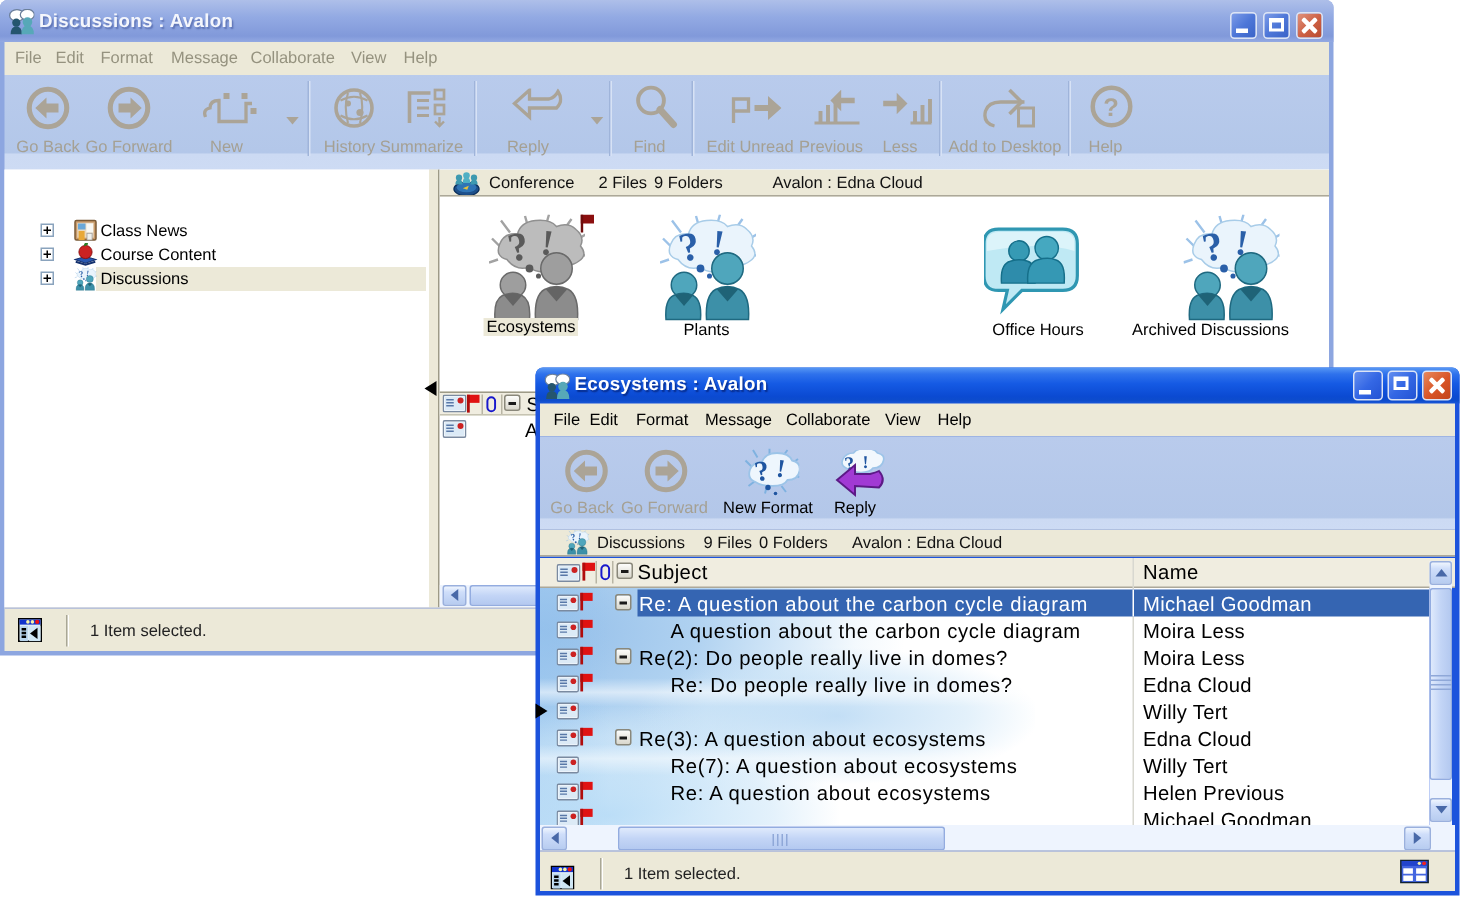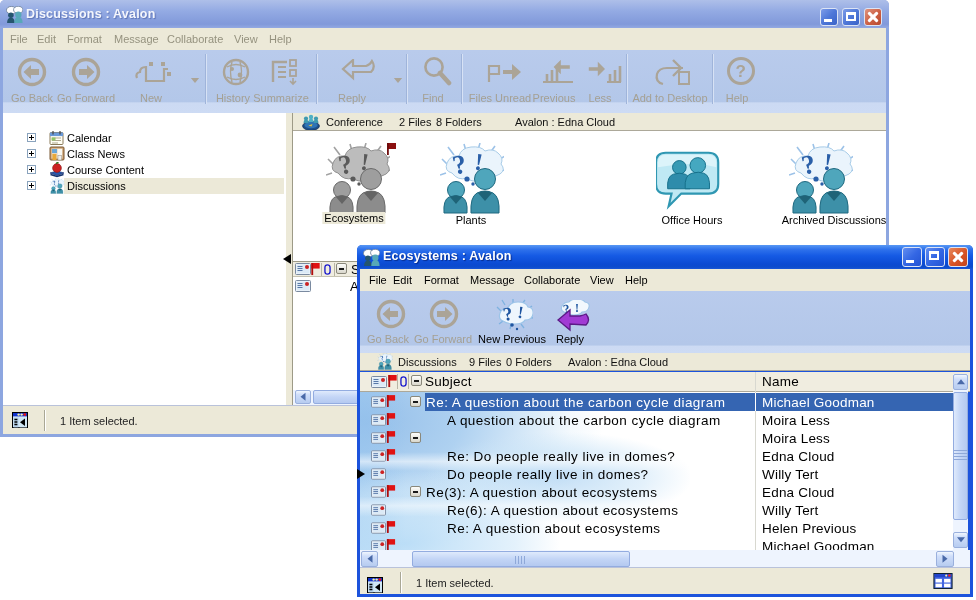--- a/index.html
+++ b/index.html
@@ -230,21 +230,21 @@
     <div class="tsep" style="left:459px"></div>
     <div class="tsep" style="left:624px"></div>
     <div class="tsep" style="left:710px"></div>
     <div class="tlabel" style="left:29px">Go Back</div>
     <div class="tlabel" style="left:83px">Go Forward</div>
     <div class="tlabel" style="left:148px">New</div>
     <div class="tlabel" style="left:230px">History</div>
     <div class="tlabel" style="left:278px">Summarize</div>
     <div class="tlabel" style="left:349px">Reply</div>
     <div class="tlabel" style="left:430px">Find</div>
-    <div class="tlabel" style="left:497px">Files Unread</div>
+    <div class="tlabel" style="left:497px">Edit Unread</div>
     <div class="tlabel" style="left:551px">Previous</div>
     <div class="tlabel" style="left:597px">Less</div>
     <div class="tlabel" style="left:667px">Add to Desktop</div>
     <div class="tlabel" style="left:734px">Help</div>
 
     <svg class="ticon" style="left:14px;top:7px" width="30" height="30" viewBox="0 0 30 30">
       <circle cx="15" cy="15" r="12.5" fill="none" stroke="#aba497" stroke-width="3.4"></circle>
       <path d="M14 8 L6.5 15 L14 22 L14 18 L22 18 L22 12 L14 12 Z" fill="#aba497"></path>
       </svg>
     <svg class="ticon" style="left:68px;top:7px" width="30" height="30" viewBox="0 0 30 30">
@@ -303,33 +303,20 @@
       <path d="M12 2 l8 8 l-8 8" fill="none" stroke="#aba497" stroke-width="2.4" transform="translate(8,0)"></path>
       <rect x="26" y="14" width="10" height="12" fill="none" stroke="#aba497" stroke-width="2"></rect>
       </svg>
     <svg class="ticon" style="left:723px;top:6px" width="30" height="30" viewBox="0 0 30 30">
       <circle cx="15" cy="15" r="12.5" fill="none" stroke="#aba497" stroke-width="3"></circle>
       <text x="9.5" y="21" font-size="17" font-weight="bold" fill="#aba497" font-family="Liberation Sans,sans-serif">?</text>
       </svg>
   </div>
   <div class="content">
     <div class="tree">
-      <div class="treerow" style="top:17px">
-          <span class="pmbox plus" style="left:24px;top:3px">
-            <i></i>
-          </span>
-        <svg class="abs" style="left:46px;top:0" width="16" height="16" viewBox="0 0 16 16">
-          <rect x="1" y="2.5" width="13" height="12" rx="1" fill="#fffef4" stroke="#8a7a5a"></rect>
-          <rect x="1" y="2.5" width="13" height="3.6" fill="#6a99d8"></rect>
-          <path d="M4 1 v3.4 M11 1 v3.4" stroke="#444" stroke-width="1.2"></path>
-          <path d="M3 8 h9 M3 10.5 h9 M3 13 h6" stroke="#b0a890" stroke-width="1"></path>
-          <rect x="2.5" y="7.5" width="4" height="3" fill="#8fc46a"></rect>
-          </svg>
-        <span class="txt" style="left:64px">Calendar</span>
-        </div>
       <div class="treerow" style="top:33px">
           <span class="pmbox plus" style="left:24px;top:3px">
             <i></i>
           </span>
         <svg class="abs" style="left:46px;top:0" width="16" height="16" viewBox="0 0 16 16">
           <rect x="1" y="1" width="14" height="13" rx="1" fill="#c89a6a" stroke="#7a5a36"></rect>
           <rect x="2.5" y="2.5" width="11" height="10" fill="#e8d8c0"></rect>
           <rect x="3" y="3" width="5" height="4" fill="#6aa8d8"></rect>
           <rect x="8.6" y="3" width="4.4" height="6" fill="#f8f8f4"></rect>
           <rect x="3.4" y="8" width="4" height="6" fill="#e8a838"></rect>
@@ -362,21 +349,21 @@
     </div>
     <div class="splitter"></div>
     <div class="blacktri-l" style="left:280px;top:141px"></div>
     <div class="conf">
       <div class="paneheader">
         <svg class="abs" style="left:9px;top:1px" width="18" height="16" viewBox="0 0 18 16">
             <use href="#confmini"></use>
           </svg>
         <span style="position:absolute;left:33px;top:3px">Conference</span>
         <span style="position:absolute;left:106px;top:3px">2 Files</span>
-        <span style="position:absolute;left:143px;top:3px">8 Folders</span>
+        <span style="position:absolute;left:143px;top:3px">9 Folders</span>
         <span style="position:absolute;left:222px;top:3px">Avalon : Edna Cloud</span>
       </div>
 
       <svg class="abs gray" style="left:33px;top:30px" width="64" height="72" viewBox="0 0 64 72">
           <use href="#disc"></use>
         </svg>
       <svg class="abs" style="left:94px;top:30px" width="11" height="14" viewBox="0 0 11 14">
           <rect x="0" y="0" width="9" height="6" fill="#8b0f0f"></rect>
           <rect x="0" y="0" width="1.8" height="12" fill="#6e0c0c"></rect>
         </svg>
@@ -385,21 +372,21 @@
         </svg>
       <svg class="abs" style="left:363px;top:32px" width="70" height="70" viewBox="0 0 72 64">
           <use href="#office"></use>
         </svg>
       <svg class="abs teal" style="left:496px;top:30px" width="64" height="72" viewBox="0 0 64 72">
           <use href="#disc"></use>
         </svg>
       <div class="bigicon-label" style="left:61px;top:99px;background:#ece9d8;padding:0 2px">Ecosystems</div>
       <div class="bigicon-label" style="left:178px;top:101px">Plants</div>
       <div class="bigicon-label" style="left:399px;top:101px">Office Hours</div>
-      <div class="bigicon-label" style="left:541px;top:101px">Archived Discussions</div>
+      <div class="bigicon-label" style="left:514px;top:101px">Archived Discussions</div>
       <div class="subhead">
         <svg class="abs" style="left:2px;top:1px" width="16" height="12" viewBox="0 0 16 12">
             <use href="#envg"></use>
           </svg>
         <svg class="abs" style="left:17px;top:1px" width="11" height="13" viewBox="0 0 11 14">
             <use href="#flagg"></use>
           </svg>
         <div style="position:absolute;left:28px;top:1px;width:1px;height:13px;background:#b8b5a4"></div>
         <svg class="abs" style="left:31px;top:1px" width="7" height="13" viewBox="0 0 9 14">
             <use href="#clipg"></use>
@@ -475,21 +462,21 @@
       <circle cx="22" cy="30" r="1.2" fill="#1f55a0"></circle>
       </svg>
     <svg class="ticon" style="left:196px;top:9px" width="36" height="34" viewBox="0 0 36 34">
       <path d="M8 12 q-4 -2 -2 -6 q2 -4 7 -4 q2 -3 8 -3 q6 0 8 3 q5 1 4 5 q-1 5 -7 5 q-2 3 -8 3 q-6 0 -10 -3 z" fill="#f2f8fd" stroke="#9cc4e8" stroke-width="1.1"></path>
       <text x="7" y="13" font-size="13" font-weight="bold" fill="#1f55a0" font-family="Liberation Serif,serif" transform="rotate(-10 12 8)">?</text>
       <text x="19" y="12" font-size="12" font-weight="bold" fill="#1f55a0" font-family="Liberation Serif,serif">!</text>
       <path d="M30 14 q5 6 0 11 l-16 -1 l0 6 l-12 -10 l12 -10 l0 6 l10 0 q4 -1 6 -2 z" fill="#a13ad4" stroke="#5c1a86" stroke-width="1.3"></path>
       </svg>
     <div class="tlabel" style="left:28px;color:#a5a093">Go Back</div>
     <div class="tlabel" style="left:83px;color:#a5a093">Go Forward</div>
-    <div class="tlabel" style="left:152px;color:#000">New Previous</div>
+    <div class="tlabel" style="left:152px;color:#000">New Format</div>
     <div class="tlabel" style="left:210px;color:#000">Reply</div>
   </div>
   <div class="paneheader">
     <svg class="abs" style="left:17px;top:0px" width="16" height="17" viewBox="0 0 64 72">
         <use href="#disc"></use>
       </svg>
     <span style="position:absolute;left:38px;top:3px">Discussions</span>
     <span style="position:absolute;left:109px;top:3px">9 Files</span>
     <span style="position:absolute;left:146px;top:3px">0 Folders</span>
     <span style="position:absolute;left:208px;top:3px">Avalon : Edna Cloud</span>
@@ -544,57 +531,57 @@
     <div class="row" style="top:37px">
       <svg class="abs" style="left:11px;top:3px" width="15" height="12" viewBox="0 0 16 12">
           <use href="#envg"></use>
         </svg>
       <svg class="abs" style="left:26px;top:2px" width="10" height="13" viewBox="0 0 11 14">
           <use href="#flagg"></use>
         </svg>
       <div class="minusbox" style="left:50px;top:3px">
           <i></i>
         </div>
+      <span class="subj" style="left:66px">Re(2): Do people really live in domes?</span>
         <span class="name">Moira Less</span>
       </div>
     <div class="row" style="top:55px">
       <svg class="abs" style="left:11px;top:3px" width="15" height="12" viewBox="0 0 16 12">
           <use href="#envg"></use>
         </svg>
       <svg class="abs" style="left:26px;top:2px" width="10" height="13" viewBox="0 0 11 14">
           <use href="#flagg"></use>
         </svg>
       <span class="subj" style="left:87px">Re: Do people really live in domes?</span>
         <span class="name">Edna Cloud</span>
       </div>
     <div class="row" style="top:73px">
       <svg class="abs" style="left:11px;top:3px" width="15" height="12" viewBox="0 0 16 12">
           <use href="#envg"></use>
         </svg>
-      <span class="subj" style="left:87px">Do people really live in domes?</span>
         <span class="name">Willy Tert</span>
       </div>
     <div class="row" style="top:91px">
       <svg class="abs" style="left:11px;top:3px" width="15" height="12" viewBox="0 0 16 12">
           <use href="#envg"></use>
         </svg>
       <svg class="abs" style="left:26px;top:2px" width="10" height="13" viewBox="0 0 11 14">
           <use href="#flagg"></use>
         </svg>
       <div class="minusbox" style="left:50px;top:3px">
           <i></i>
         </div>
       <span class="subj" style="left:66px">Re(3): A question about ecosystems</span>
         <span class="name">Edna Cloud</span>
       </div>
     <div class="row" style="top:109px">
       <svg class="abs" style="left:11px;top:3px" width="15" height="12" viewBox="0 0 16 12">
           <use href="#envg"></use>
         </svg>
-      <span class="subj" style="left:87px">Re(6): A question about ecosystems</span>
+      <span class="subj" style="left:87px">Re(7): A question about ecosystems</span>
         <span class="name">Willy Tert</span>
       </div>
     <div class="row" style="top:127px">
       <svg class="abs" style="left:11px;top:3px" width="15" height="12" viewBox="0 0 16 12">
           <use href="#envg"></use>
         </svg>
       <svg class="abs" style="left:26px;top:2px" width="10" height="13" viewBox="0 0 11 14">
           <use href="#flagg"></use>
         </svg>
       <span class="subj" style="left:87px">Re: A question about ecosystems</span>

